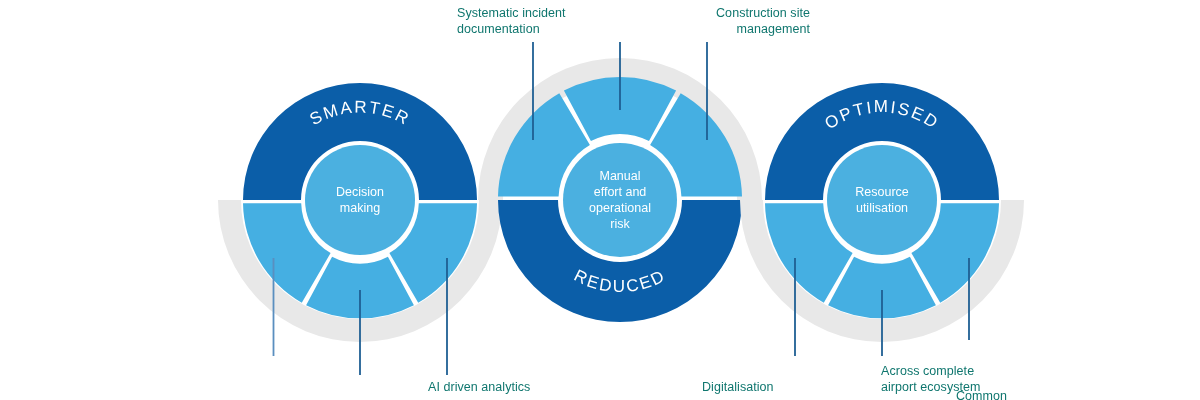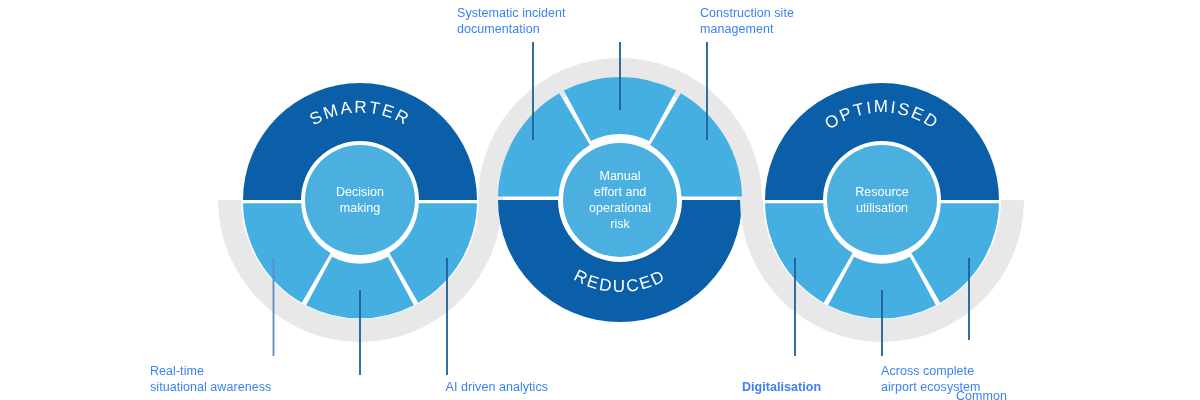--- a/index.html
+++ b/index.html
@@ -25,21 +25,21 @@
     top: 0;
     width: 1200px;
     height: 400px;
     display: block;
   }
   .callout-label {
     position: absolute;
     font-family: "Liberation Sans", sans-serif;
     font-size: 12.5px;
     line-height: 15.5px;
-    color: #3b82f6;
+    color: #0f766e;
     white-space: pre-line;
     letter-spacing: 0.05px;
   }
   .ring-word {
     font-family: "Liberation Sans", sans-serif;
     font-size: 17px;
     letter-spacing: 2.1px;
     fill: #ffffff;
   }
   .core-text {
@@ -133,30 +133,28 @@
       <line x1="795" y1="258" x2="795" y2="356" stroke="#1F5F93" stroke-width="1.8"></line>
       <line x1="882" y1="290" x2="882" y2="356" stroke="#1F5F93" stroke-width="1.8"></line>
       <line x1="969" y1="258" x2="969" y2="340" stroke="#1F5F93" stroke-width="1.8"></line>
     </g>
   </svg>
 
   <div class="callout-label" style="left:457px; top:6px; width:112px;">Systematic incident
 documentation</div>
 
 
-  <div class="callout-label" style="left:700px; top:6px; width:110px;">Construction site
+  <div class="callout-label" style="left:700px; top:6px; width:110px;text-align:right;">Construction site
 management</div>
 
-  <div class="callout-label" style="left:150px; top:364px; width:140px;">Real-time
-situational awareness</div>
 
 
-  <div class="callout-label" style="left:428px; top:380px; width:120px;text-align:right;">AI driven analytics</div>
+  <div class="callout-label" style="left:428px; top:380px; width:120px;">AI driven analytics</div>
 
-  <div class="callout-label" style="left:742px; top:380px; width:100px;font-weight:bold;">Digitalisation</div>
+  <div class="callout-label" style="left:702px; top:380px; width:100px;">Digitalisation</div>
 
   <div class="callout-label" style="left:833px; top:364px; width:118px;margin-left:48px;">Across complete
 airport ecosystem</div>
 
   <div class="callout-label" style="left:956px; top:348px; width:110px;margin-top:41px;">Common
 Operational
 Picture (COP)</div>
 
 </div>
 

